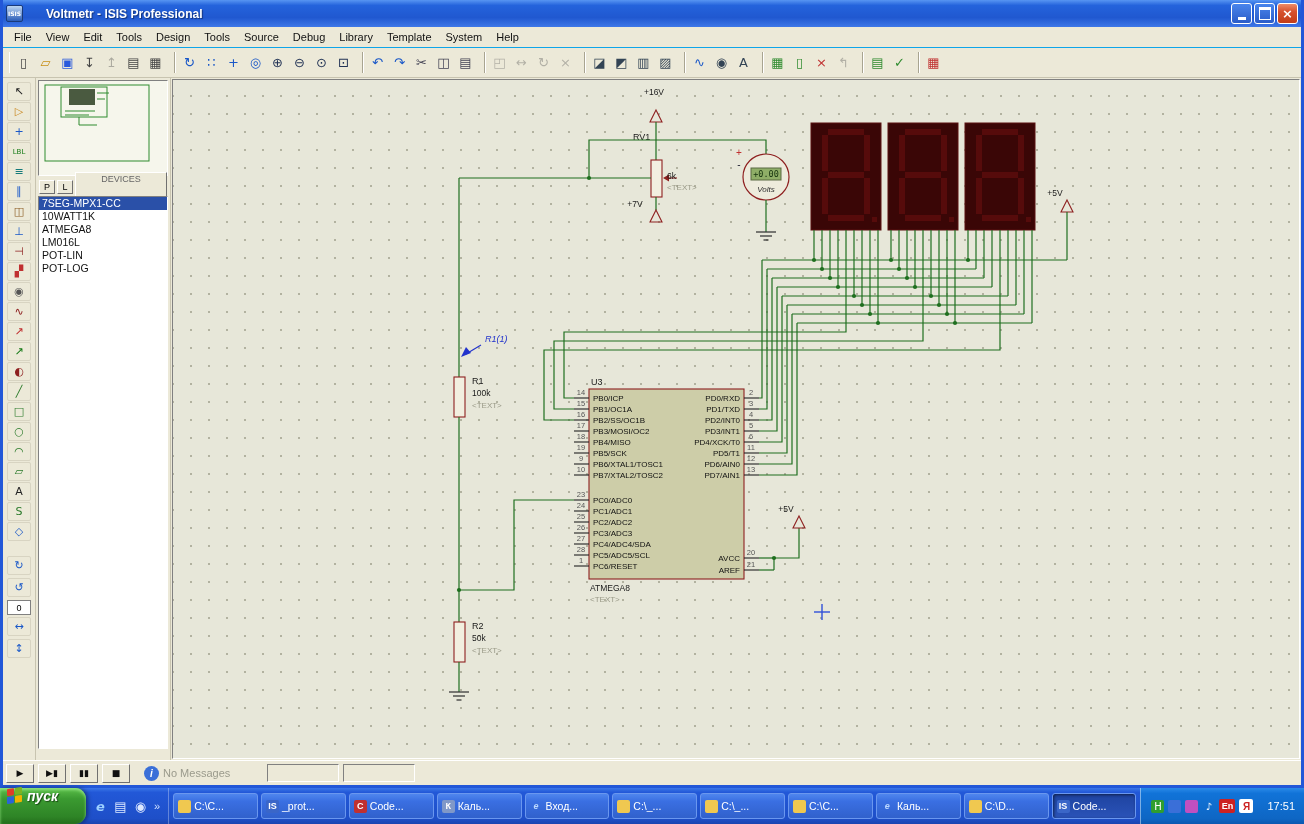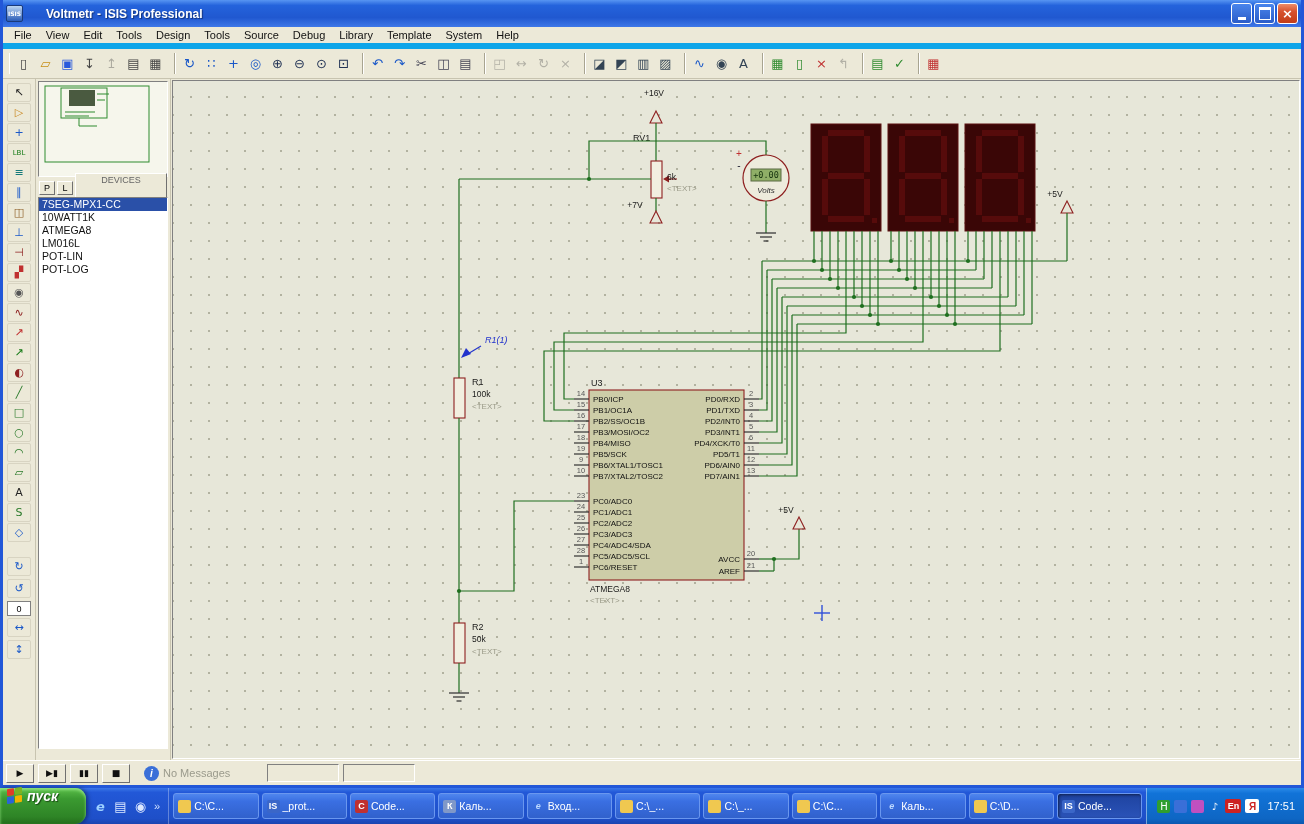--- a/index.html
+++ b/index.html
@@ -7,21 +7,21 @@
 .window{position:absolute;left:0;top:0;width:1304px;height:788px;background:#ece9d8;border:3px solid #2257d8;border-top:0;display:flex;flex-direction:column}
 .titlebar{flex:0 0 27px;background:linear-gradient(180deg,#5795f2,#2463dc 20%,#2058d0 65%,#3e77e8);display:flex;align-items:center;padding:0 3px;gap:23px}
 .app-icon{width:17px;height:17px;background:linear-gradient(#bcd6f2,#2a5cb8);border:1px solid #1a3a7a;border-radius:2px;color:#fff;font-size:6px;font-weight:bold;display:flex;align-items:center;justify-content:center;font-family:"DejaVu Sans",sans-serif}
 .title{color:#fff;font-weight:bold;font-size:12px;text-shadow:1px 1px 1px #12327a;flex:1;white-space:nowrap}
 .winbtns{display:flex;gap:2px}
 .wb{width:21px;height:21px;border-radius:3px;border:1px solid #fff;display:flex;align-items:center;justify-content:center;color:#fff;font-size:13px;font-weight:bold;font-family:"DejaVu Sans",sans-serif}
 .wb.min,.wb.max{background:linear-gradient(#4a85ec,#2a5cc8)}
 .wb.min::after{content:"";display:block;width:8px;height:3px;background:#fff;margin-top:10px}
 .wb.max::after{content:"";display:block;width:10px;height:9px;border:1px solid #fff;border-top-width:3px}
 .wb.close{background:linear-gradient(#ee8c68,#d6512e 40%,#c23d18)}
-.menubar{flex:0 0 21px;display:flex;align-items:center;padding:0 4px;border-bottom:6px solid #0ea5e9;font-size:11px;background:#ece9d8}
+.menubar{flex:0 0 21px;display:flex;align-items:center;padding:0 4px;border-bottom:1px solid #0ea5e9;font-size:11px;background:#ece9d8}
 .mi{padding:2px 7px;color:#111}
 .toolbar{flex:0 0 30px;display:flex;align-items:center;padding:0 4px;background:#ece9d8;border-bottom:1px solid #c8c4b0}
 .tgroup{display:flex;gap:1px;padding:0 4px;margin:0 2px;border-left:1px solid #a8a490;box-shadow:1px 0 0 #fff inset}
 .tgroup:first-child{border-left:none}
 .tico{width:21px;height:21px;display:flex;align-items:center;justify-content:center;font-size:13px;font-family:"DejaVu Sans",sans-serif;border:1px solid transparent;border-radius:2px;cursor:default}
 .tico.dim{opacity:.38}
 .content{flex:1;display:flex;min-height:0;background:#ece9d8}
 .toolbox{flex:0 0 33px;padding:4px 0 0;display:flex;flex-direction:column;align-items:center;border-right:1px solid #c8c4b0}
 .xico{width:24px;height:19px;display:flex;align-items:center;justify-content:center;font-size:11px;font-family:"DejaVu Sans",sans-serif;border:1px solid #d8d4c2;border-radius:2px;margin-bottom:1px;background:#ece9d8}
 .orient{margin-top:14px;display:flex;flex-direction:column;align-items:center;gap:2px}
@@ -50,21 +50,21 @@
 .qli{width:17px;height:17px;border-radius:2px;font-size:13px;display:flex;align-items:center;justify-content:center;font-family:"DejaVu Sans",sans-serif}
 .chev{color:#cfe0ff;font-size:11px;padding:0 2px}
 .tasks{flex:1;display:flex;gap:3px;padding:5px 4px;min-width:0}
 .task{flex:1;max-width:86px;background:linear-gradient(180deg,#4f86ee,#3a6fe2 30%,#3161cc);border:1px solid #6a97ef;border-radius:3px;color:#fff;font-size:10.5px;display:flex;align-items:center;gap:3px;padding:0 4px;overflow:hidden;white-space:nowrap}
 .task.active{background:linear-gradient(180deg,#1e43a0,#2a53b8);box-shadow:inset 1px 1px 3px rgba(0,0,0,.55)}
 .task .tic{flex:0 0 13px;height:13px;border-radius:2px;font-size:9px;display:flex;align-items:center;justify-content:center;font-weight:bold}
 .tray{display:flex;align-items:center;gap:4px;padding:0 9px 0 10px;background:linear-gradient(180deg,#2a8ae8,#1173d8 15%,#0e66c4 85%,#0b58b0);border-left:1px solid rgba(255,255,255,.45);color:#fff}
 .tryic{width:13px;height:13px;border-radius:2px;font-size:10px;display:flex;align-items:center;justify-content:center;color:#fff;font-family:"DejaVu Sans",sans-serif}
 .langic{width:16px;height:14px;background:#cc2222;color:#fff;font-size:9px;font-weight:bold;display:flex;align-items:center;justify-content:center;border-radius:2px}
 .yaic{width:14px;height:14px;background:#fff;color:#cc2222;font-size:10px;font-weight:bold;display:flex;align-items:center;justify-content:center;border-radius:2px}
-.clock{font-size:11px;margin-left:4px}
+.clock{font-size:11px;margin-left:10px}
 
 .w{stroke:#1f6f1f;stroke-width:1.2;fill:none}
 .cmp{stroke:#8e2020;stroke-width:1.1;fill:none}
 .pinl{stroke:#222;stroke-width:1.1}
 .dot{fill:#1f6f1f}
 .gndl{stroke:#3a3a3a;stroke-width:1.3}
 svg text{font-family:"Liberation Sans",sans-serif}
 .pn{font-size:8px;fill:#101010}
 .pnum{font-size:7.5px;fill:#555}
 .ref{font-size:9px;fill:#1a1a1a}

